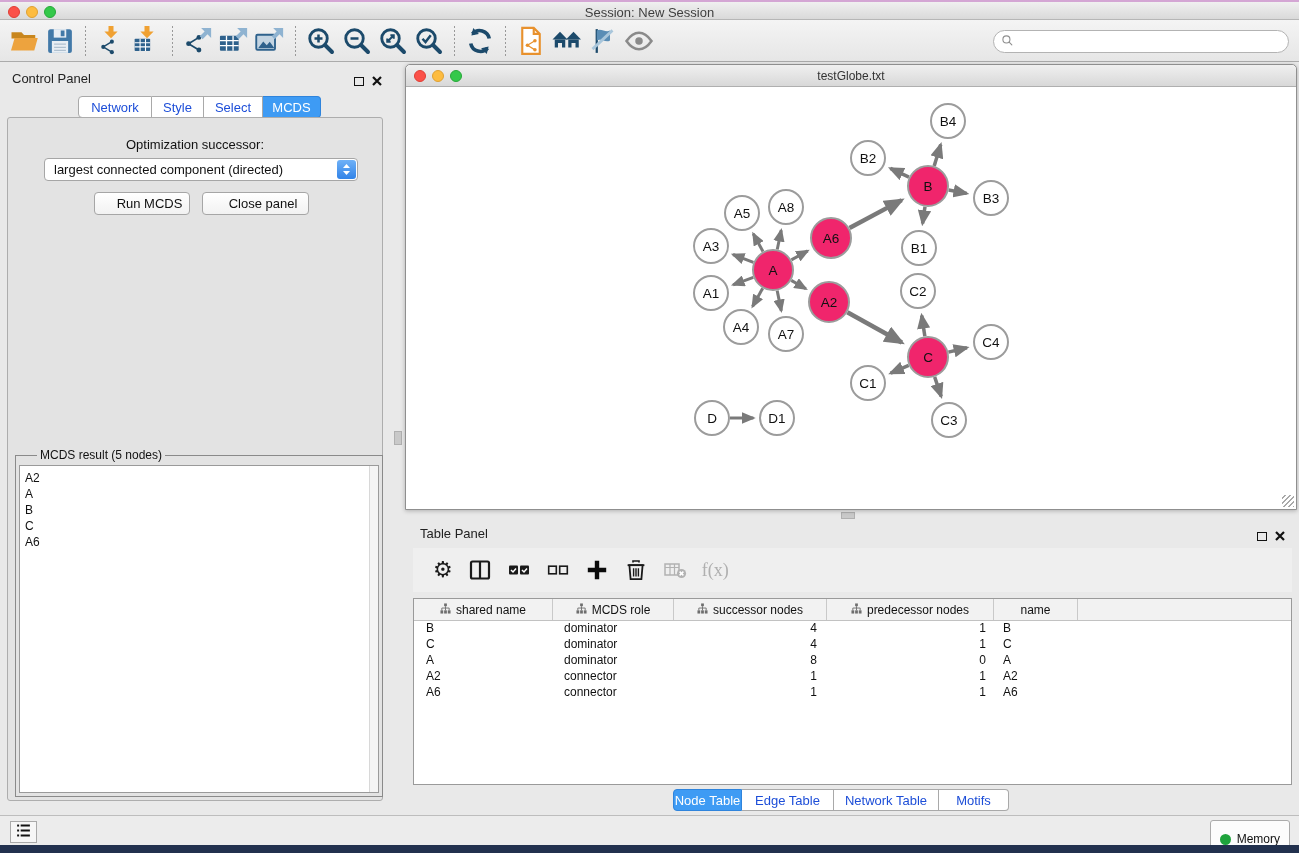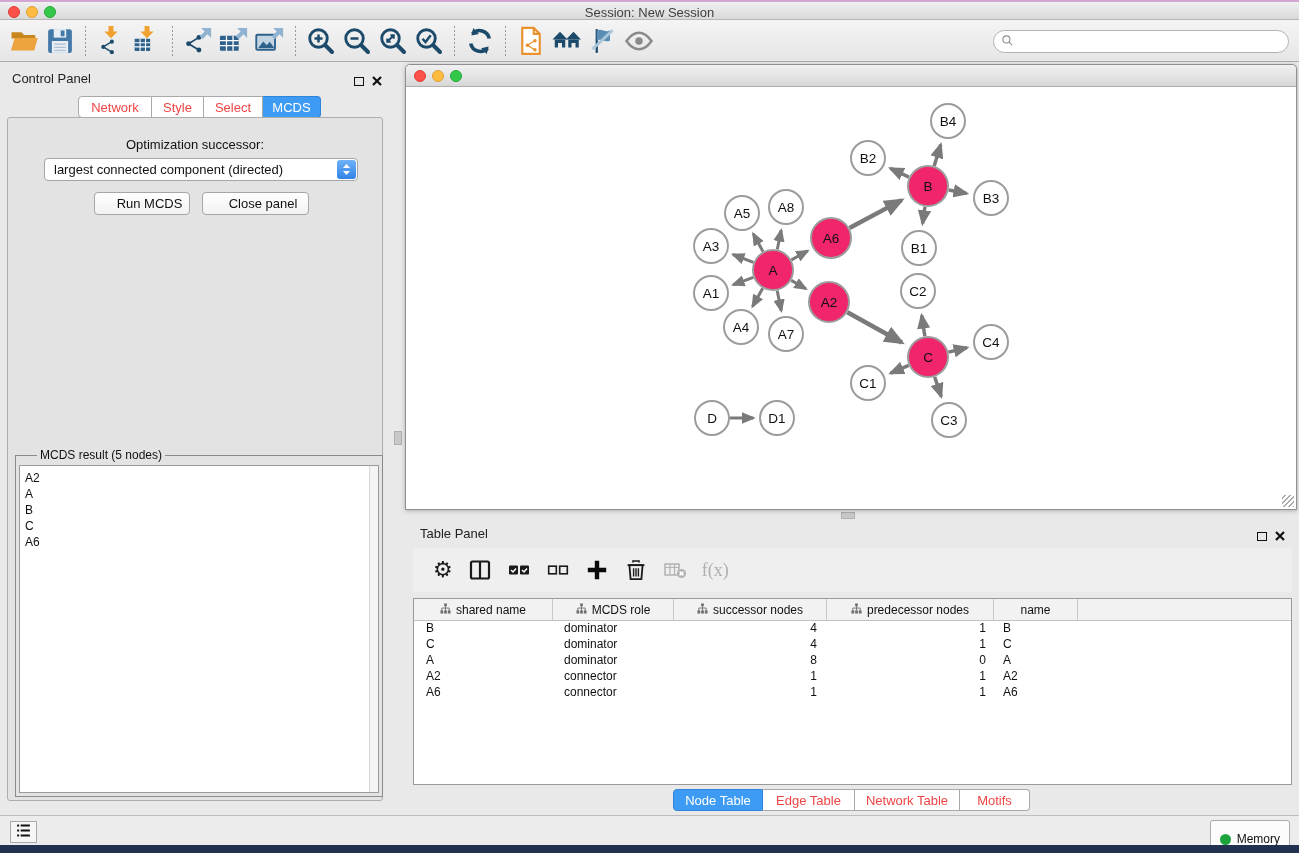--- a/index.html
+++ b/index.html
@@ -32,21 +32,21 @@
 
   
   #control-panel { position:absolute; left:0; top:62px; width:390px; height:753px; }
   .panel-title { font-size:13px; color:#222; }
   .win-btns { position:absolute; display:flex; gap:8px; align-items:center; }
   .float-ic { width:10px; height:9px; border:1.5px solid #111; display:inline-block; }
   .close-ic svg { width:10px; height:10px; }
 
   #cp-tabs { position:absolute; left:78px; top:34px; display:flex; }
   .seg-tab { height:22px; background:#fff; border:1px solid #A9A9A9; border-left:none;
-    font-size:13px; color:#ef4444; display:flex; align-items:center; justify-content:center; }
+    font-size:13px; color:#1d4ed8; display:flex; align-items:center; justify-content:center; }
   .seg-tab:first-child { border-left:1px solid #A9A9A9; border-radius:4px 0 0 4px; }
   .seg-tab:last-child { border-radius:0 4px 4px 0; }
   .seg-tab.sel { background:#3E9BF4; border-color:#2F84DC; color:#fff; }
 
   #cp-body { position:absolute; left:7px; top:55px; width:376px; height:684px;
     background:#E3E3E3; border:1px solid #ADADAD; border-radius:3px; }
   #opt-label { position:absolute; left:0; right:0; top:19px; text-align:center;
     font-size:13px; color:#111; }
   #criterion { position:absolute; left:36px; top:40px; width:314px; height:23px;
     background:#fff; border:1px solid #A6A6A6; border-radius:4px;
@@ -325,20 +325,21 @@
 </div>
 
 <div class="grip-v"></div>
 <div class="grip-h"></div>
 
 <div id="net-window">
   <div id="net-titlebar">
     <span class="tl red" style="left:8px; top:5px"></span>
     <span class="tl yel" style="left:26px; top:5px"></span>
     <span class="tl green" style="left:44px; top:5px"></span>
+    <div class="title">testGlobe.txt</div>
   </div>
   <div id="net-canvas">
     <svg id="graph-svg" width="890" height="423">
         <defs>
           <marker id="arr" viewBox="0 0 6 5" refX="5" refY="2.5" markerWidth="4.6" markerHeight="3.8" orient="auto">
             <path d="M0 0L6 2.5L0 5z" fill="#7A7A7A"></path>
           </marker>
         </defs>
         <line x1="347.3111094133914" y1="190.30394328212898" x2="327.1265627544744" y2="197.79175897817885" stroke="#7A7A7A" stroke-width="3" marker-end="url(#arr)"></line>
         <line x1="385.23310598461364" y1="193.4189177054935" x2="399.9047324194894" y2="201.80270423970822" stroke="#7A7A7A" stroke-width="3" marker-end="url(#arr)"></line>
@@ -543,21 +544,21 @@
         <div class="tr">
           <div class="td" style="width: 139px; padding-left: 12px;">A6</div>
           <div class="td" style="width: 121px; padding-left: 11px;">connector</div>
           <div class="td" style="width: 153px; text-align: right; padding-right: 10px;">1</div>
           <div class="td" style="width: 167px; text-align: right; padding-right: 8px;">1</div>
           <div class="td" style="width: 84px; padding-left: 9px;">A6</div>
         </div>
       </div>
   </div>
   <div id="tp-tabs">
-      <div class="seg-tab sel" style="width: 90px;">Node Table</div>
+      <div class="seg-tab sel" style="width: 69px;">Node Table</div>
       <div class="seg-tab" style="width: 92px;">Edge Table</div>
       <div class="seg-tab" style="width: 105px;">Network Table</div>
       <div class="seg-tab" style="width: 70px;">Motifs</div>
     </div>
 </div>
 
 <div id="status-bar">
   <div id="list-btn">
     <span>
       <svg viewBox="0 0 24 24" width="17" height="17">

